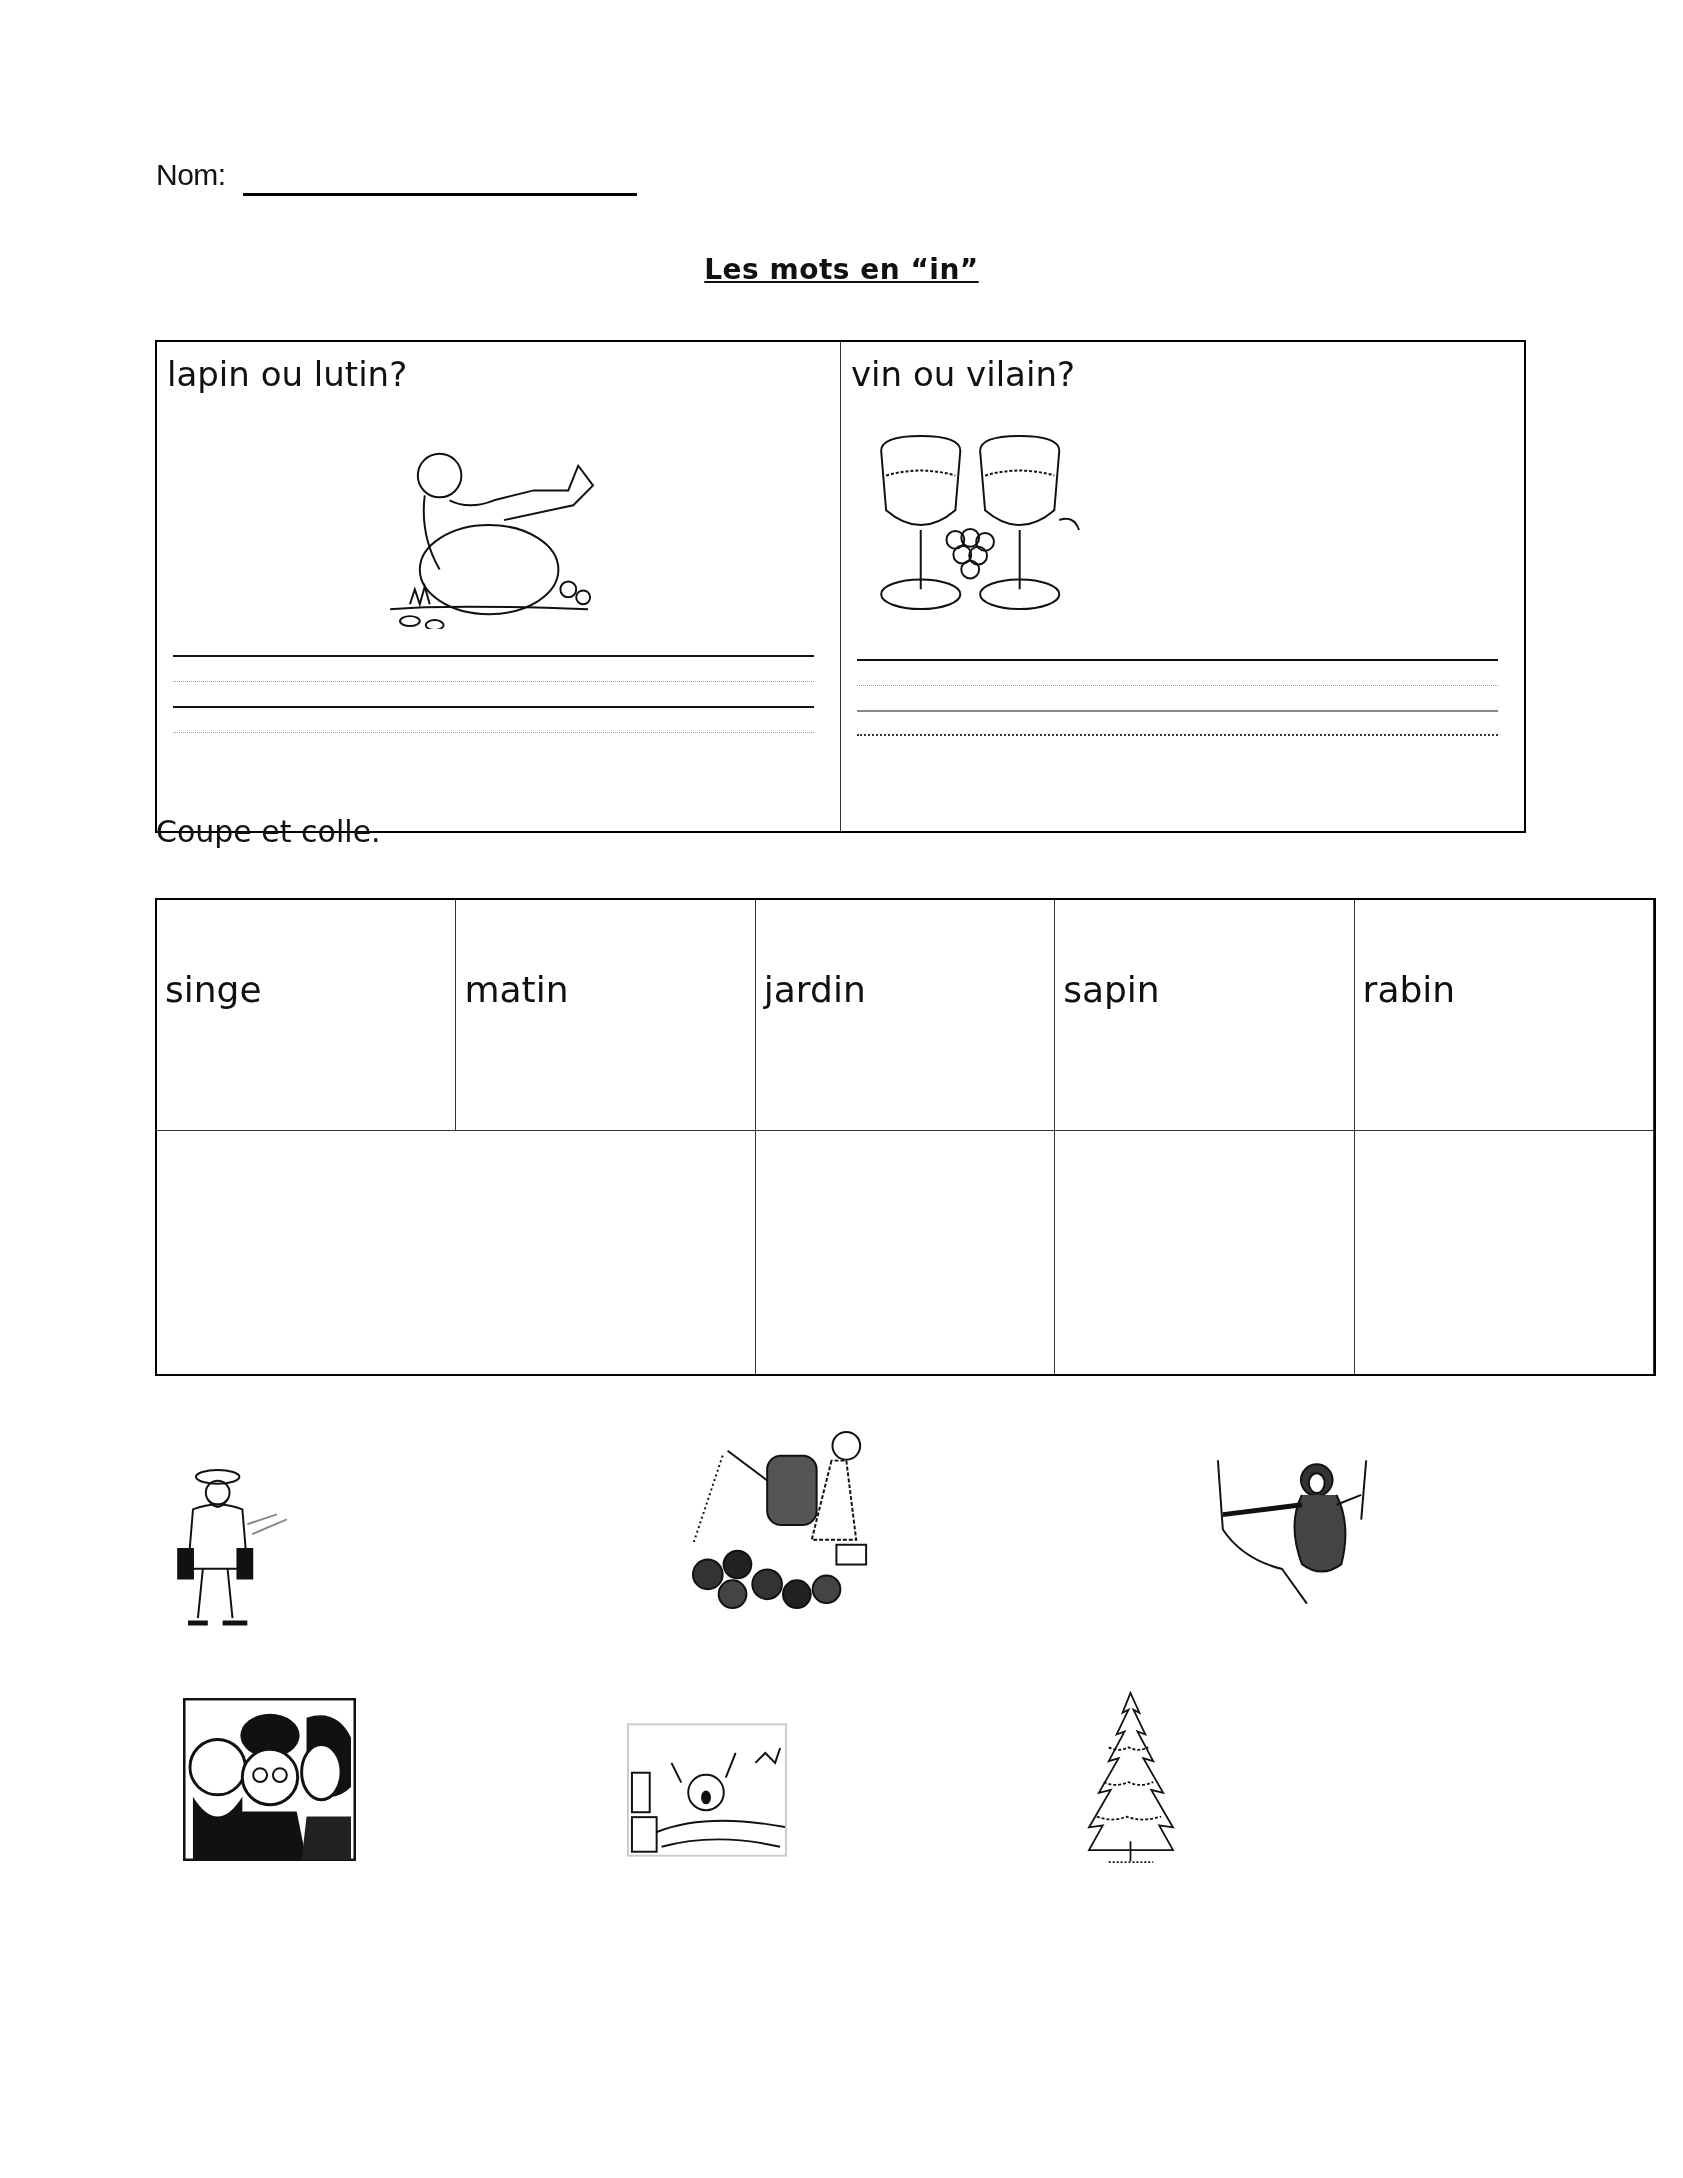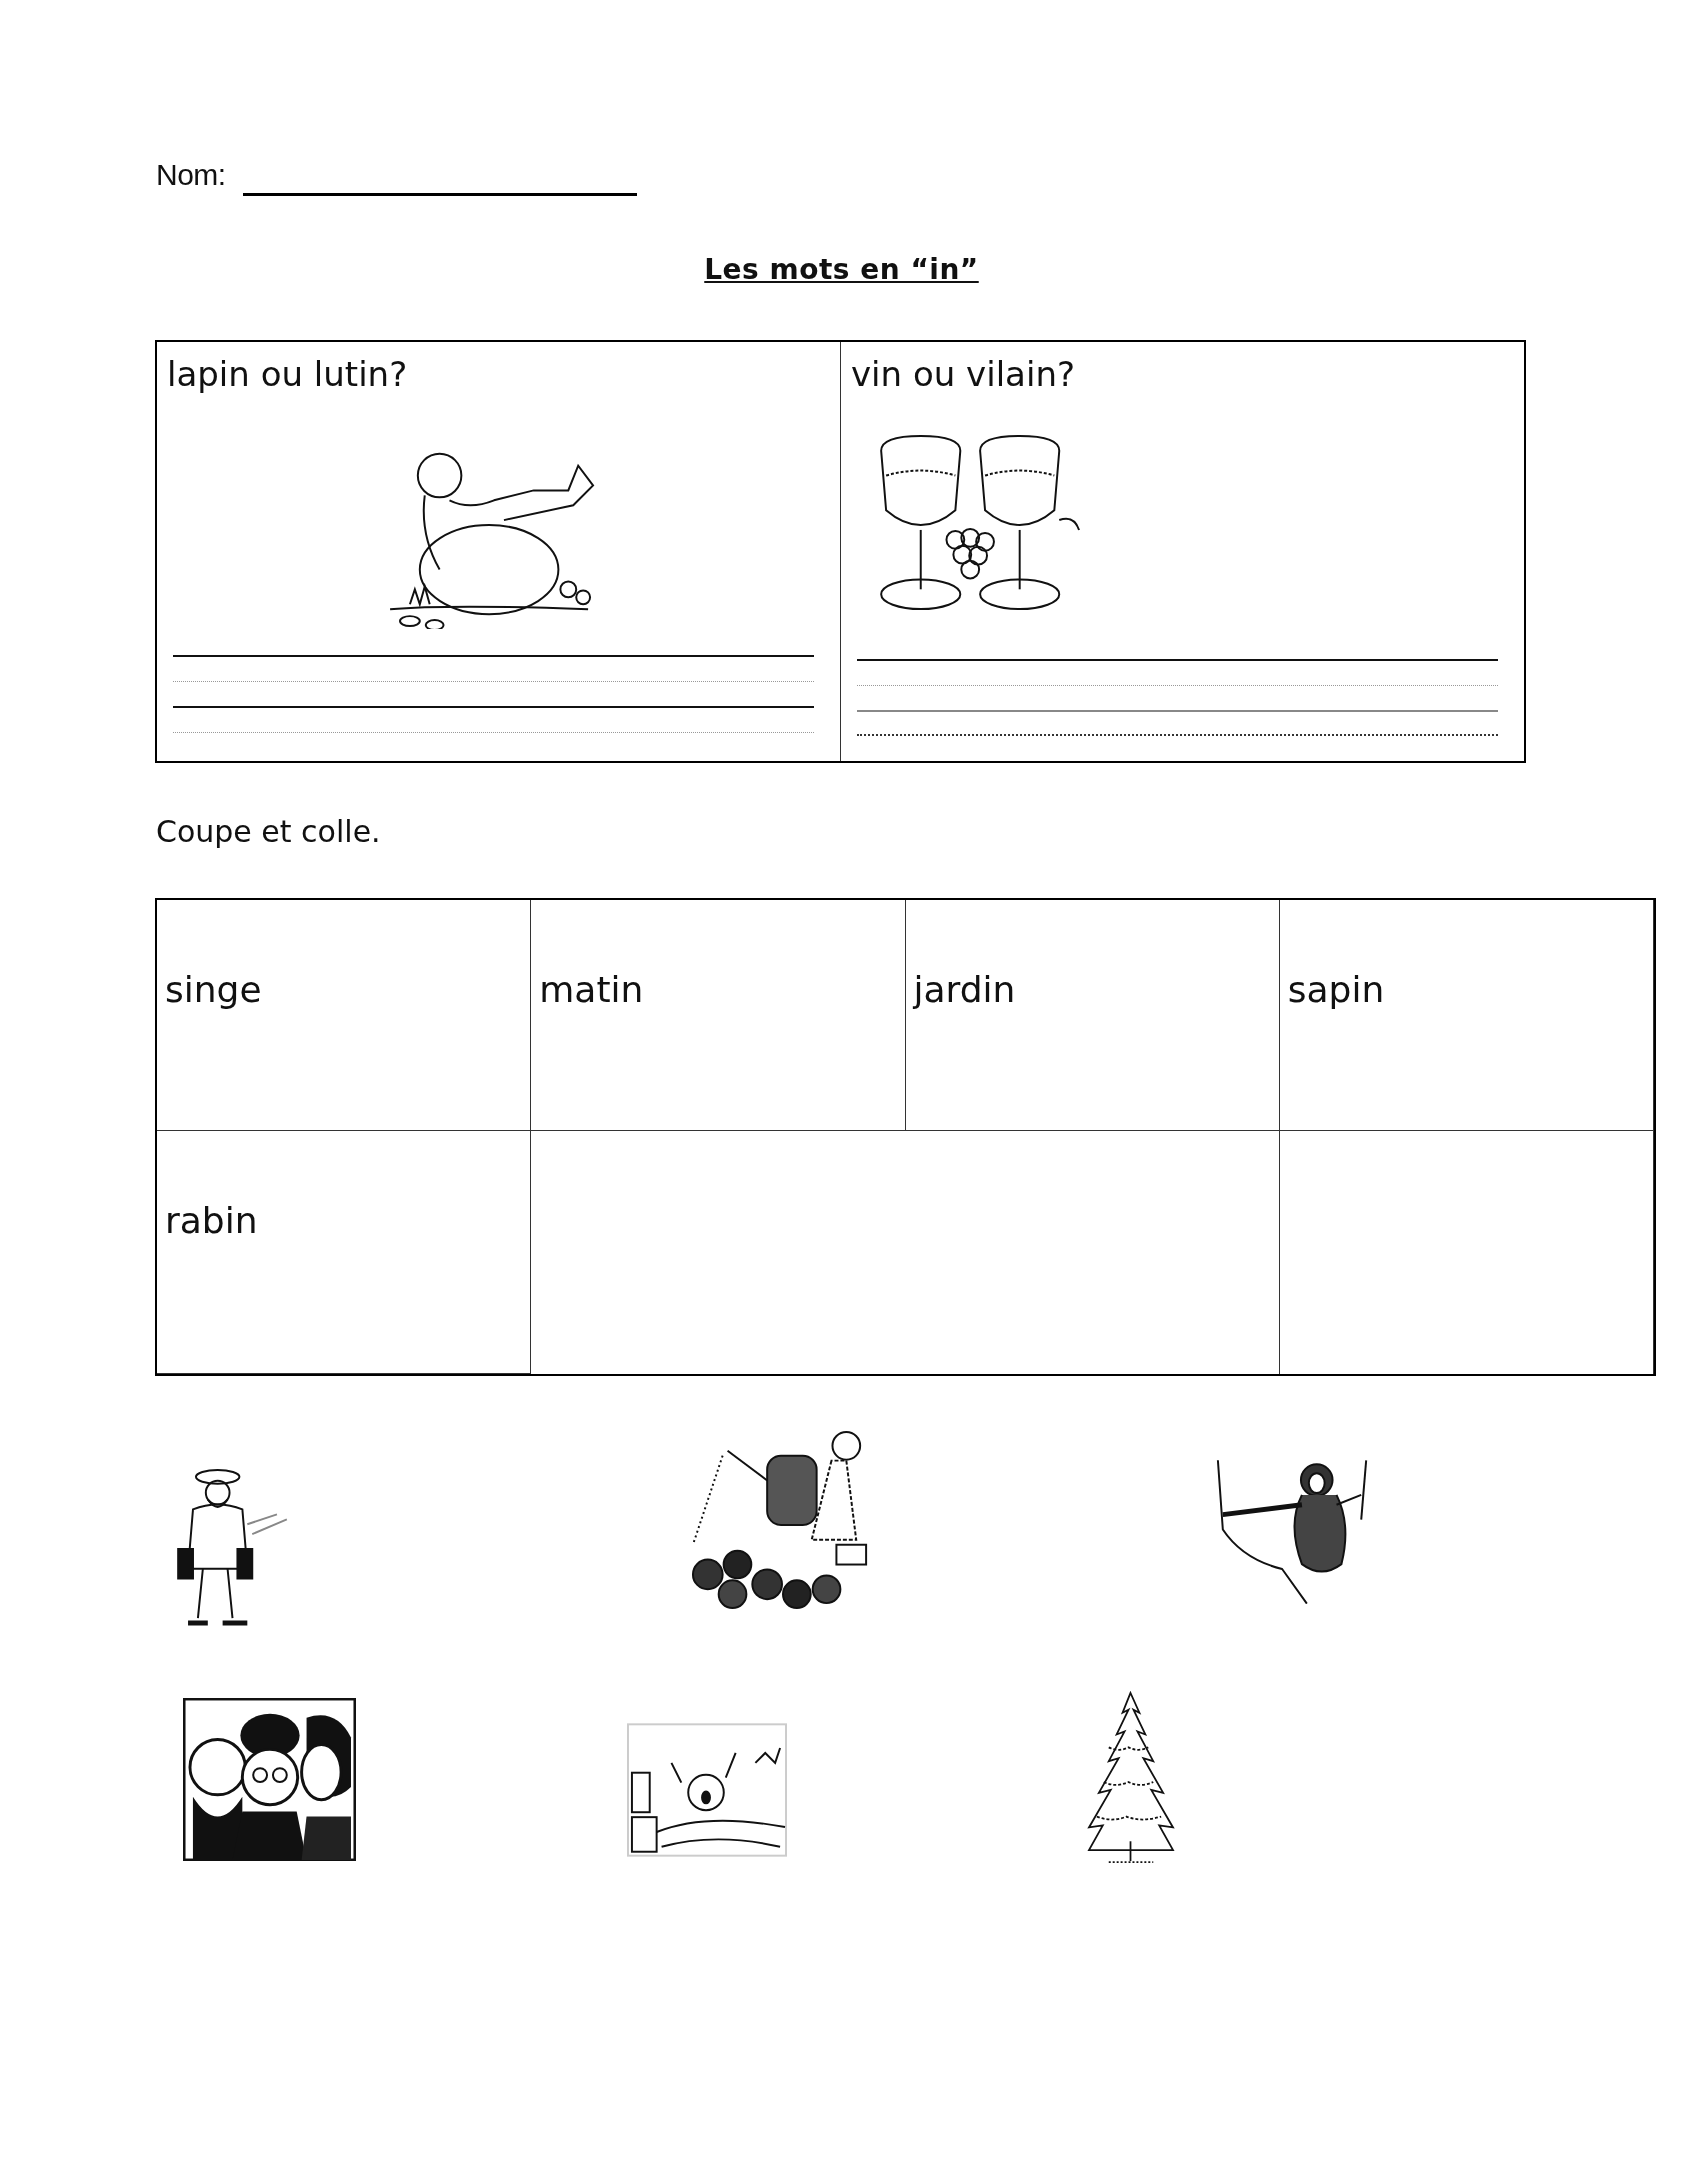--- a/index.html
+++ b/index.html
@@ -2,32 +2,32 @@
 <html><head>
 <meta charset="utf-8">
 <style>
   html, body { margin:0; padding:0; background:#ffffff; }
   body { width:1683px; height:2178px; position:relative; overflow:hidden;
          font-family:"DejaVu Sans", sans-serif; color:#111; }
   .abs { position:absolute; }
   .nom-label { left:156px; top:158px; font-size:30px; font-family:"Liberation Sans", sans-serif; letter-spacing:-0.5px; }
   .nom-line { left:243px; top:193px; width:394px; height:3px; background:#000; }
   .title { left:0; width:1683px; top:253px; text-align:center; font-size:28px; font-weight:bold; letter-spacing:0.5px;text-decoration:underline; }
-  .t1 { left:155px; top:340px; width:1371px; height:423px; border:2px solid #000; box-sizing:border-box; display:flex; }
+  .t1 { left:155px; top:340px; width:1371px; height:493px; border:2px solid #000; box-sizing:border-box; display:flex; }
   .t1 .cell { flex:1; position:relative; border-right:1px solid #333; }
   .t1 .cell:last-child { border-right:none; }
   .t1 .q { position:absolute; left:10px; top:12px; font-size:34px; white-space:nowrap; }
   .t1 .pic { position:absolute; left:50%; top:89px; transform:translateX(-50%); }
   .lines { position:absolute; left:16px; right:26px; top:313px; }
   .ln { position:absolute; left:0; right:0; }
   .ln.solid { border-top:2px solid #111; }
   .ln.dot { border-top:1px dotted #999; }
   .coupe { left:156px; top:814px; font-size:30px; }
   .t2 { left:155px; top:898px; width:1501px; height:478px; border:2px solid #000; box-sizing:border-box;
-        display:grid; grid-template-columns:repeat(4,1fr); grid-template-rows:231px 1fr; }
+        display:grid; grid-template-columns:repeat(5,1fr); grid-template-rows:231px 1fr; }
   .t2 .c { border-right:1px solid #333; border-bottom:1px solid #333; position:relative; }
   .t2 .c:nth-child(6n) { border-right:none; }
   .t2 .c.r2 { border-bottom:none; }
   .t2 .w { position:absolute; left:8px; top:69px; font-size:36px; }
   .clip { position:absolute; }
 </style>
 </head>
 <body>
 
 <div class="abs nom-label">Nom:</div>

